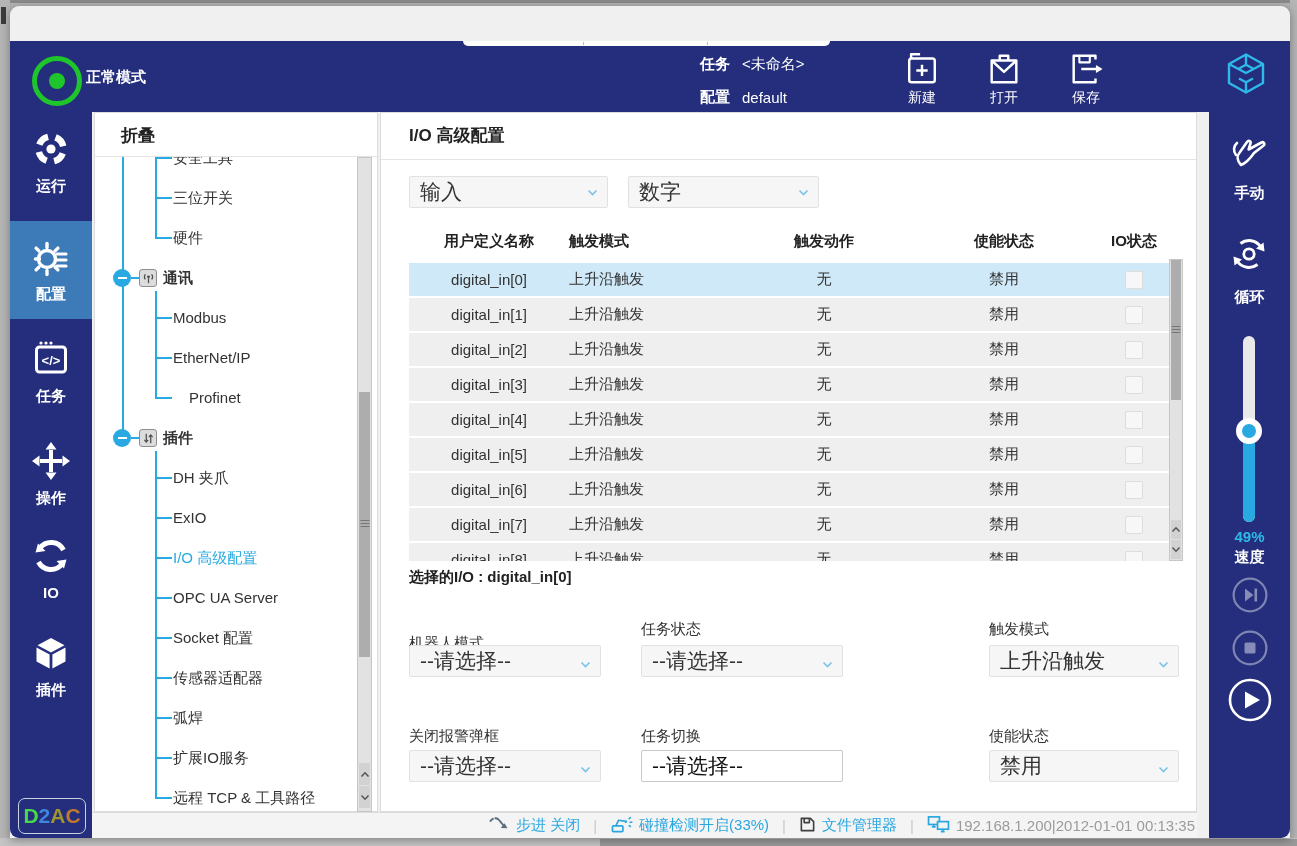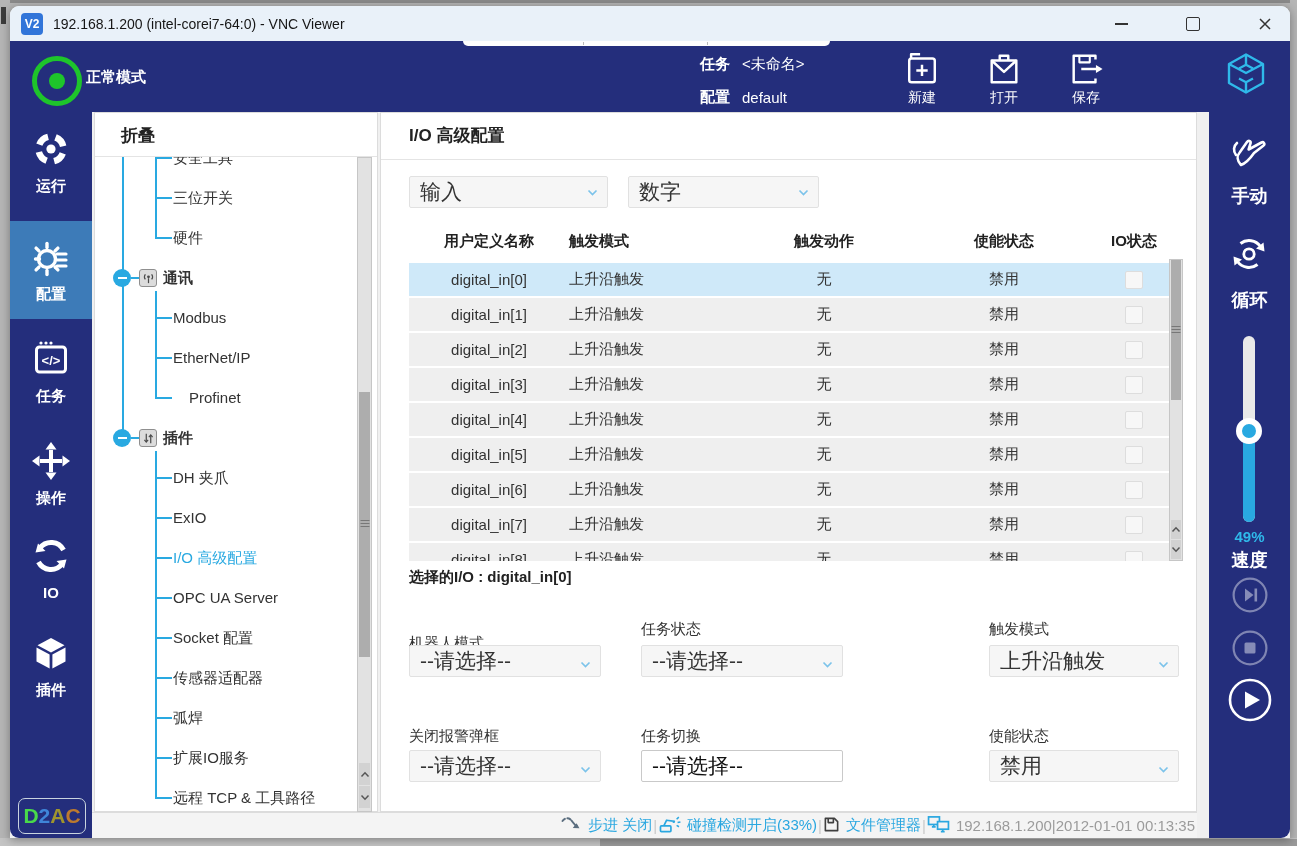--- a/index.html
+++ b/index.html
@@ -43,21 +43,21 @@
   .brand-logo{left:1214px;top:8px}
   
   .left-nav{left:0;top:106px;width:82px;height:726px;background:#242e7c;border-radius:0 0 0 9px}
   .right-nav{left:1199px;top:106px;width:81px;height:726px;background:#242e7c;border-radius:0 0 9px 0}
   .nav-item{position:absolute;left:0;width:100%;display:flex;flex-direction:column;align-items:center;
             justify-content:center;color:#fff}
   .nav-item .nav-label{font-size:15px;font-weight:bold;margin-top:4px}
   .nav-item.active{background:#3d7bb8}
   .d2ac{left:8px;top:686px;width:66px;height:34px;border:1.3px solid #c9d4df;border-radius:7px;
         display:flex;align-items:center;justify-content:center;font-size:21px;font-weight:bold}
-  .rn-label{position:absolute;width:100%;text-align:center;color:#fff;font-size:18px;font-weight:bold}
+  .rn-label{position:absolute;width:100%;text-align:center;color:#fff;font-size:15px;font-weight:bold}
   .speed-pct{position:absolute;width:100%;text-align:center;color:#2fb9ea;font-size:15px;font-weight:bold}
   .slider-track{left:34px;top:224px;width:12px;height:186px;border-radius:6px;background:#e9e9e9;overflow:hidden}
   .slider-fill{position:absolute;left:0;bottom:0;width:12px;height:91px;background:#29a9e1}
   .slider-thumb{left:27px;top:306px;width:26px;height:26px;border-radius:50%;background:#29a9e1;
                 border:6px solid #fff;box-sizing:border-box}
   .pb-btn{position:absolute;left:50%;transform:translateX(-50%)}
   
   .tree-panel{left:84px;top:106px;width:284px;height:700px;background:#fff;border:1px solid #dcdcdc;box-sizing:border-box}
   .main-panel{left:370px;top:106px;width:817px;height:700px;background:#fff;border:1px solid #dcdcdc;box-sizing:border-box}
   .panel-title{position:absolute;font-size:17px;font-weight:bold;color:#222}
@@ -90,56 +90,39 @@
   .t-row{height:33px;margin-bottom:2px;background:#efefef;display:grid;
          grid-template-columns:160px 170px 170px 190px 70px;align-items:center;font-size:15px;color:#333}
   .t-row.selected{background:#cfe9f9}
   .tc-c{text-align:center}.tc-l{text-align:left}
   .io-check{width:16px;height:16px;background:#f7f7f7;border:1px solid #ddd;border-radius:2px;margin:0 auto}
   .sel-io{position:absolute;font-size:15px;font-weight:bold;color:#222}
   
   .f-label{position:absolute;font-size:15px;color:#333;height:20px}
   
   .statusbar{left:82px;top:806px;width:1105px;height:26px;background:#f4f4f4;border-top:1px solid #dcdcdc;
-             box-sizing:border-box;display:flex;align-items:center;justify-content:flex-end;gap:1px;
+             box-sizing:border-box;display:flex;align-items:center;justify-content:flex-end;gap:13px;
              font-size:15px;padding-right:2px}
   .sb-item{display:flex;align-items:center;gap:6px}
   .sb-blue{color:#2aa7e0}
   .sb-gray{color:#9b9b9b}
   .sb-sep{color:#c9c9c9}
 </style>
 </head>
 <body>
 
 <div class="abs top-edge"></div>
 <div class="abs desk-left"></div>
 <div class="abs desk-frag"></div>
 <div class="abs desk-right"></div>
 <div class="abs desk-bottom"></div>
 <div class="abs desk-bottom-dark"></div>
 
 <div class="abs vnc-window">
 
-  <div class="abs titlebar">
-    <div class="vnc-badge">V2</div>
-    <div class="win-title">192.168.1.200 (intel-corei7-64:0) - VNC Viewer</div>
-    <div class="win-controls">
-      <div class="wc">
-          <div class="wc-min"></div>
-        </div>
-      <div class="wc">
-          <div class="wc-max"></div>
-        </div>
-      <div class="wc">
-        <svg width="14" height="14">
-            <path d="M2 2 L12 12 M12 2 L2 12" stroke="#333" stroke-width="1.5"></path>
-          </svg>
-      </div>
-    </div>
-  </div>
 
   <div class="abs app-header">
     <div class="abs vnc-tab">
       <i style="left:120px"></i>
         <i style="left:244px"></i>
     </div>
     <div class="abs mode-ring">
         <div class="mode-dot"></div>
       </div>
     <div class="abs mode-label">正常模式</div>

